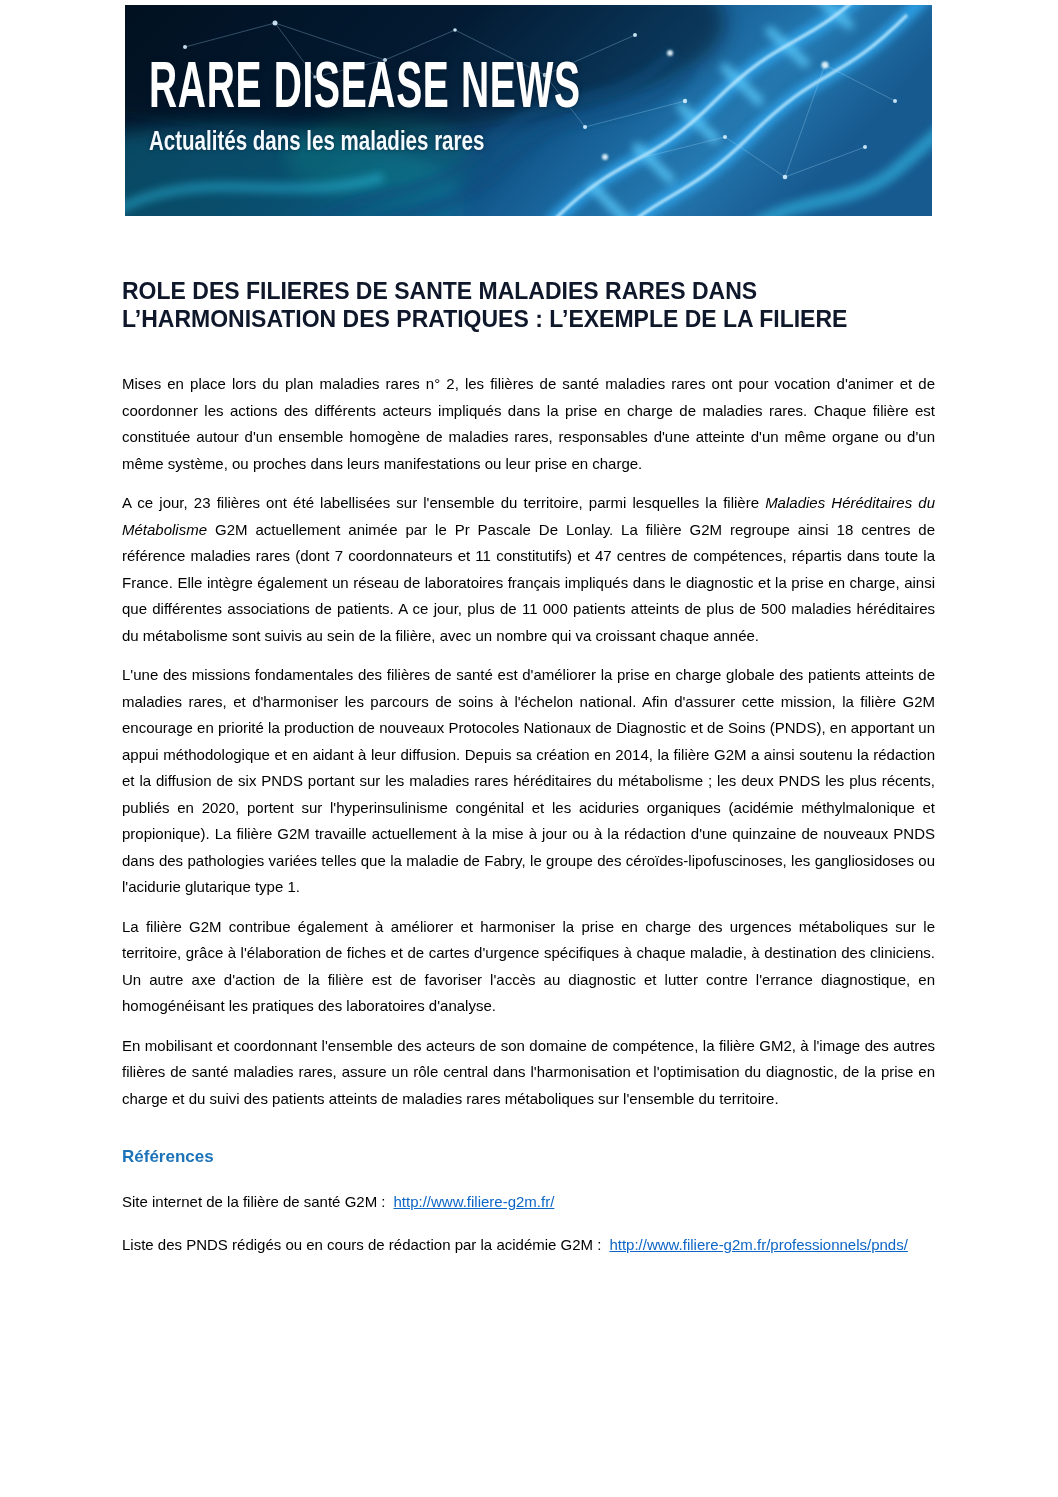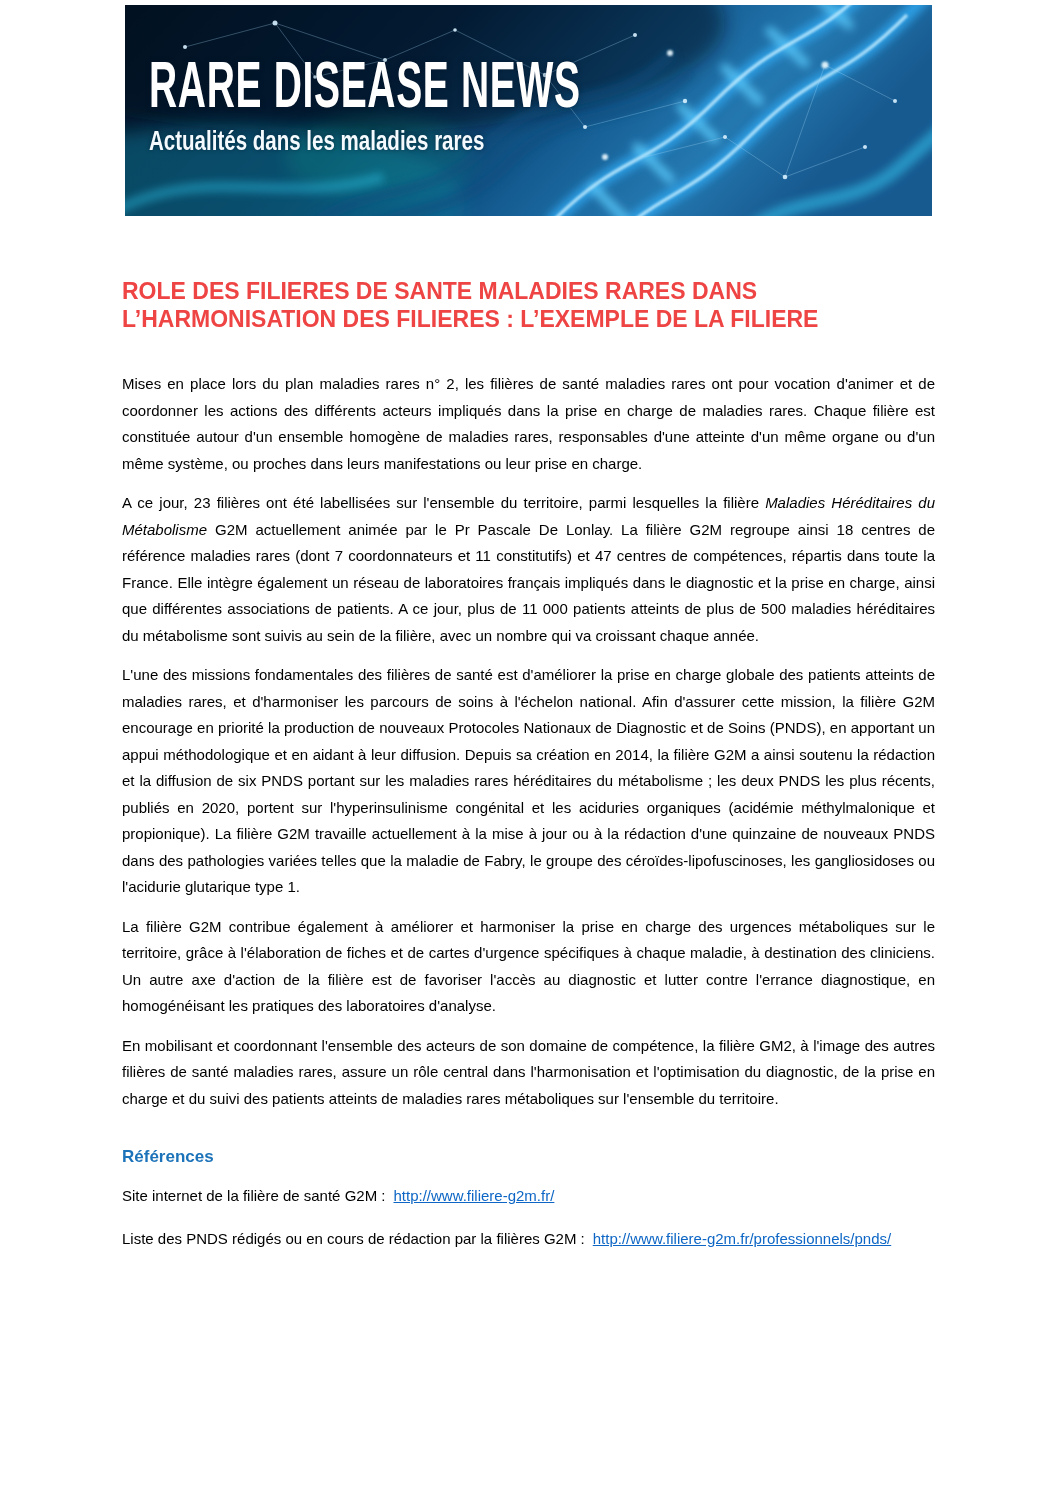--- a/index.html
+++ b/index.html
@@ -52,34 +52,34 @@
   .content {
     position: absolute;
     left: 122px; top: 277px;
     width: 813px;
   }
   .article-heading {
     margin: 0 0 38px 0;
     font-size: 23px;
     line-height: 28px;
     font-weight: bold;
-    color: #ef4444;
+    color: #0f172a;
   }
   .article-heading .h-line { display: block; }
 
   .body-p {
     margin: 0 0 13px 0;
     font-size: 15px;
     line-height: 26.5px;
     text-align: justify;
   }
   .body-p em { font-style: italic; }
 
   .ref-heading {
-    margin: 34px 0 15px 0;
+    margin: 34px 0 21px 0;
     font-size: 17px;
     line-height: 22px;
     font-weight: bold;
     color: #1c73b9;
   }
   .ref-line { margin: 0 16px 16px 0; }
   .ref-line .link {
     color: #0d66c5;
     text-decoration: underline;
     margin-left: 8px;
@@ -173,33 +173,33 @@
     <div class="banner-text">
       <div class="banner-title">RARE DISEASE NEWS</div>
       <div class="banner-subtitle">Actualités dans les maladies rares</div>
     </div>
   </div>
 
   <div class="content">
 
     <h1 class="article-heading">
       <span class="h-line">ROLE DES FILIERES DE SANTE MALADIES RARES DANS</span>
-      <span class="h-line">L’HARMONISATION DES FILIERES : L’EXEMPLE DE LA FILIERE</span>
+      <span class="h-line">L’HARMONISATION DES PRATIQUES : L’EXEMPLE DE LA FILIERE</span>
     </h1>
 
     <p class="body-p">Mises en place lors du plan maladies rares n° 2, les filières de santé maladies rares ont pour vocation d'animer et de coordonner les actions des différents acteurs impliqués dans la prise en charge de maladies rares. Chaque filière est constituée autour d'un ensemble homogène de maladies rares, responsables d'une atteinte d'un même organe ou d'un même système, ou proches dans leurs manifestations ou leur prise en charge.</p>
 
     <p class="body-p"><span>A ce jour, 23 filières ont été labellisées sur l'ensemble du territoire, parmi lesquelles la filière </span><em>Maladies Héréditaires du Métabolisme</em><span> G2M actuellement animée par le Pr Pascale De Lonlay. La filière G2M regroupe ainsi 18 centres de référence maladies rares (dont 7 coordonnateurs et 11 constitutifs) et 47 centres de compétences, répartis dans toute la France. Elle intègre également un réseau de laboratoires français impliqués dans le diagnostic et la prise en charge, ainsi que différentes associations de patients. A ce jour, plus de 11 000 patients atteints de plus de 500 maladies héréditaires du métabolisme sont suivis au sein de la filière, avec un nombre qui va croissant chaque année.</span></p>
 
     <p class="body-p">L'une des missions fondamentales des filières de santé est d'améliorer la prise en charge globale des patients atteints de maladies rares, et d'harmoniser les parcours de soins à l'échelon national. Afin d'assurer cette mission, la filière G2M encourage en priorité la production de nouveaux Protocoles Nationaux de Diagnostic et de Soins (PNDS), en apportant un appui méthodologique et en aidant à leur diffusion. Depuis sa création en 2014, la filière G2M a ainsi soutenu la rédaction et la diffusion de six PNDS portant sur les maladies rares héréditaires du métabolisme ; les deux PNDS les plus récents, publiés en 2020, portent sur l'hyperinsulinisme congénital et les aciduries organiques (acidémie méthylmalonique et propionique). La filière G2M travaille actuellement à la mise à jour ou à la rédaction d'une quinzaine de nouveaux PNDS dans des pathologies variées telles que la maladie de Fabry, le groupe des céroïdes-lipofuscinoses, les gangliosidoses ou l'acidurie glutarique type 1.</p>
 
     <p class="body-p">La filière G2M contribue également à améliorer et harmoniser la prise en charge des urgences métaboliques sur le territoire, grâce à l'élaboration de fiches et de cartes d'urgence spécifiques à chaque maladie, à destination des cliniciens. Un autre axe d'action de la filière est de favoriser l'accès au diagnostic et lutter contre l'errance diagnostique, en homogénéisant les pratiques des laboratoires d'analyse.</p>
 
     <p class="body-p">En mobilisant et coordonnant l'ensemble des acteurs de son domaine de compétence, la filière GM2, à l'image des autres filières de santé maladies rares, assure un rôle central dans l'harmonisation et l'optimisation du diagnostic, de la prise en charge et du suivi des patients atteints de maladies rares métaboliques sur l'ensemble du territoire.</p>
 
     <div class="ref-heading">Références</div>
 
     <p class="body-p ref-line"><span>Site internet de la filière de santé G2M :</span><a href="#" class="link">http://www.filiere-g2m.fr/</a></p>
 
-    <p class="body-p ref-line"><span>Liste des PNDS rédigés ou en cours de rédaction par la filières G2M :</span><a href="#" class="link">http://www.filiere-g2m.fr/professionnels/pnds/</a></p>
+    <p class="body-p ref-line"><span>Liste des PNDS rédigés ou en cours de rédaction par la acidémie G2M :</span><a href="#" class="link">http://www.filiere-g2m.fr/professionnels/pnds/</a></p>
 
   </div>
 </div>
 
 </body></html>

